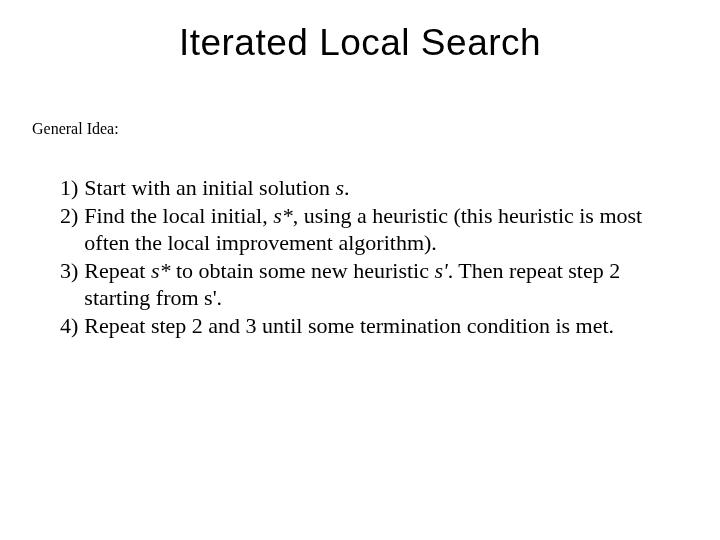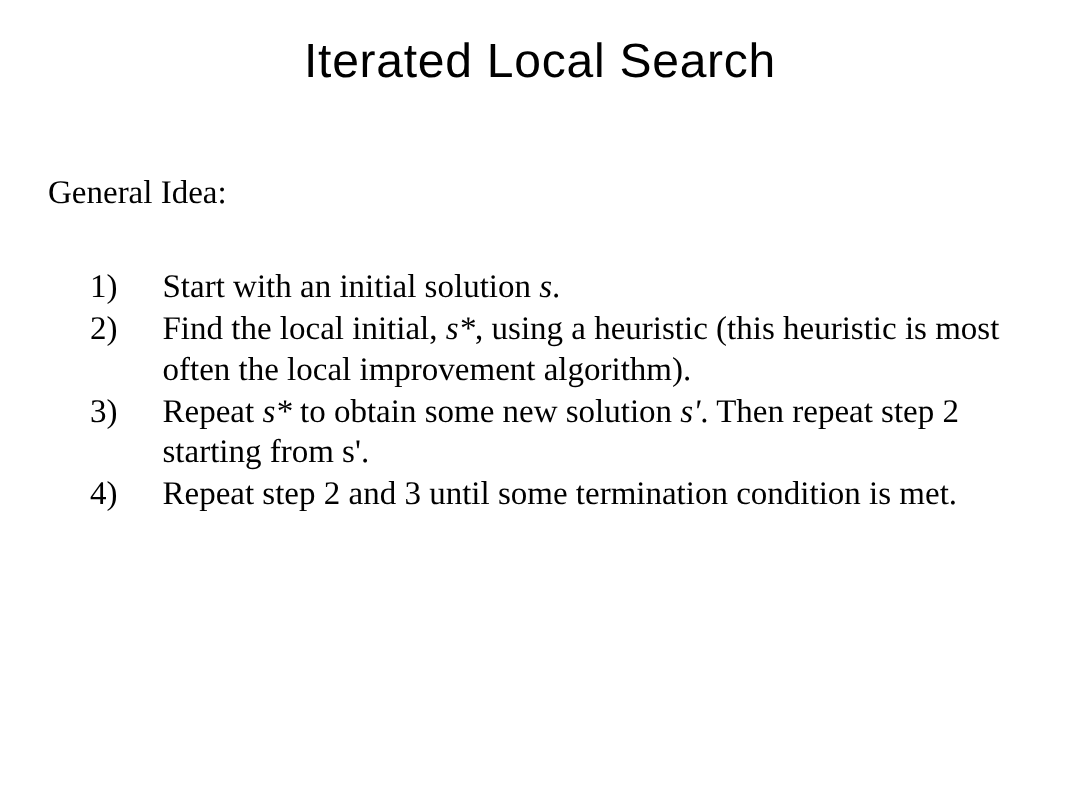--- a/index.html
+++ b/index.html
@@ -10,50 +10,49 @@
     body {
       width: 720px;
       height: 540px;
       background: #ffffff;
       font-family: "Times New Roman", Times, serif;
       color: #000000;
       position: relative;
     }
     .slide-title {
       font-family: Arial, Helvetica, sans-serif;
-      font-size: 32px;
+      font-size: 37px;
       font-weight: normal;
       text-align: center;
       padding-top: 22px;
       padding-bottom: 8px;
       letter-spacing: 0.5px;
     }
     .section-heading {
-      font-size: 22px;
+      font-size: 16px;
       font-weight: normal;
       margin-left: 32px;
       margin-top: 48px;
     }
     .steps {
       margin-left: 60px;
       margin-right: 48px;
       margin-top: 36px;
       font-size: 22px;
       line-height: 1.25;
     }
     .step {
       display: flex;
     }
     .step-num {
       flex-shrink: 0;
       padding-right: 6px;
     }
     .step-text {
       flex: 1;
-      margin-left: 24px;
     }
     .italic {
       font-style: italic;
     }
   </style>
 </head>
 <body>
 
 <h1 class="slide-title">Iterated Local Search</h1>
 
@@ -68,21 +67,21 @@
   </div>
   <div class="step">
     <span class="step-num">2)</span>
     <span class="step-text">
       <span>Find the local initial, </span><span class="italic">s*</span><span>, using a heuristic (this heuristic is most often the local improvement algorithm).</span>
     </span>
   </div>
   <div class="step">
     <span class="step-num">3)</span>
     <span class="step-text">
-      <span>Repeat </span><span class="italic">s*</span><span>  to obtain some new solution </span><span class="italic">s'</span><span>.  Then repeat step 2 starting from s'.</span>
+      <span>Repeat </span><span class="italic">s*</span><span>  to obtain some new heuristic </span><span class="italic">s'</span><span>.  Then repeat step 2 starting from s'.</span>
     </span>
   </div>
   <div class="step">
     <span class="step-num">4)</span>
     <span class="step-text">
       <span>Repeat step 2 and 3 until some termination condition is met.</span>
     </span>
   </div>
 </div>
 

